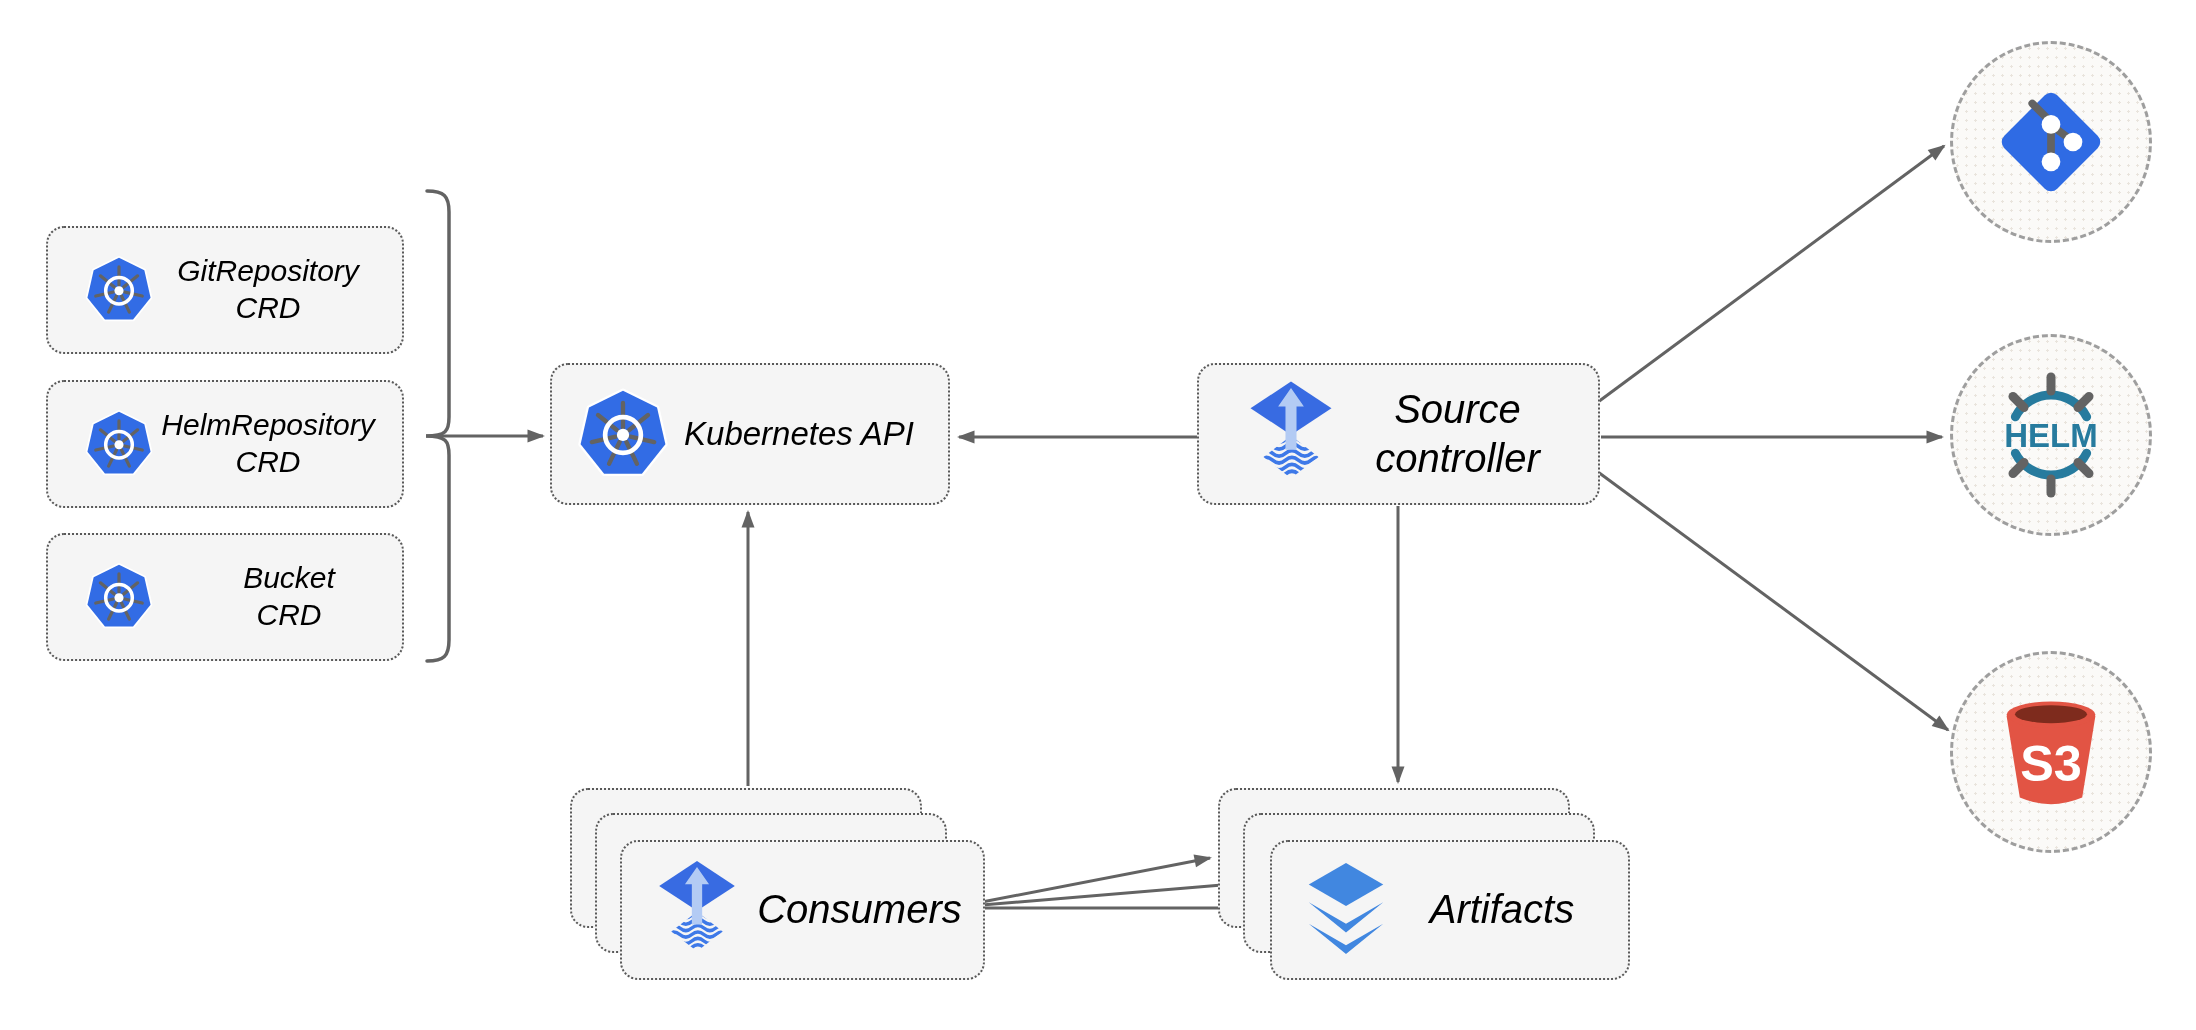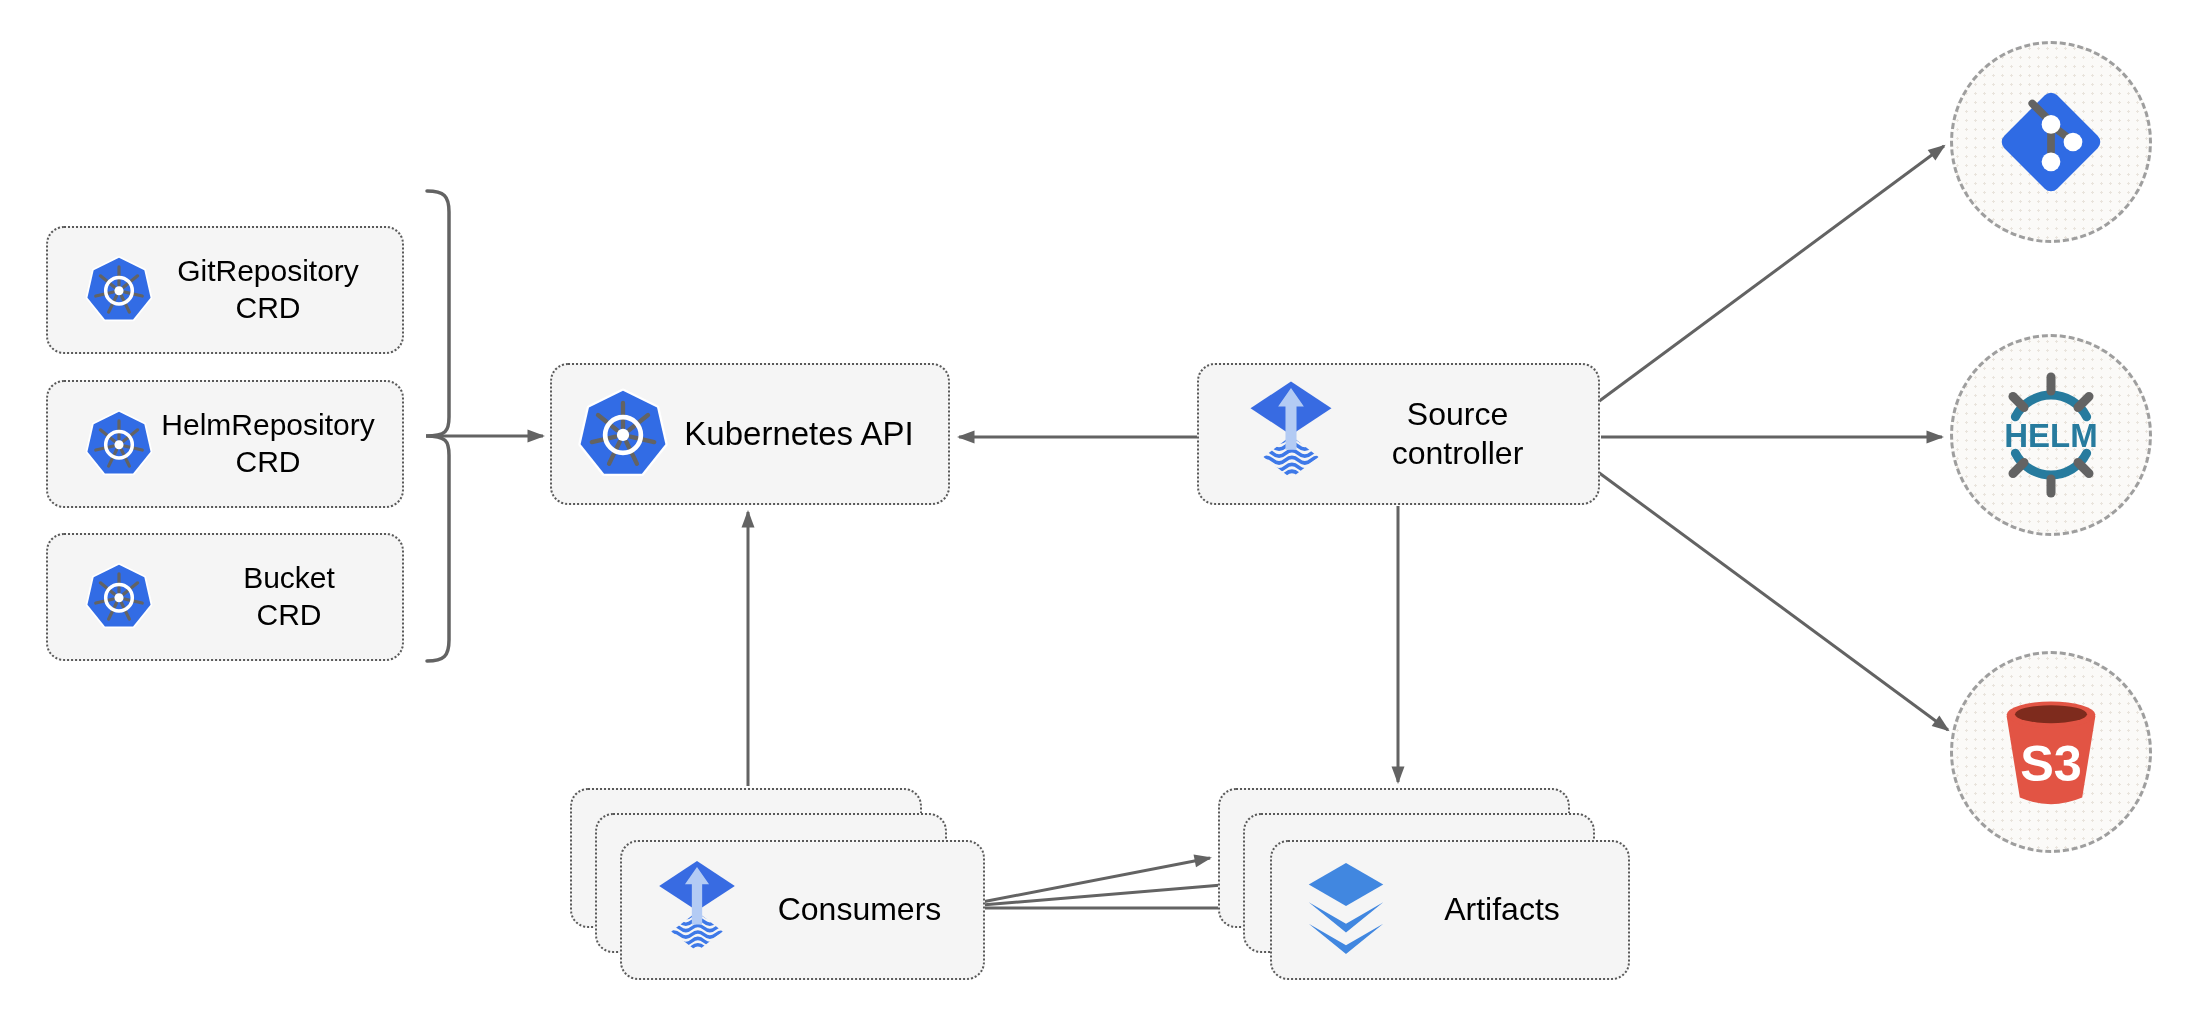--- a/index.html
+++ b/index.html
@@ -8,21 +8,21 @@
     font-family:"Liberation Sans","DejaVu Sans",sans-serif;color:#000;
   }
   #connectors{position:absolute;left:0;top:0;width:2196px;height:1030px;}
   .box{
     position:absolute;background:#F5F5F5;border:2px dotted #595959;border-radius:18px;
     display:flex;align-items:center;box-sizing:border-box;
   }
   .ghost{position:absolute;background:#F5F5F5;border:2px dotted #595959;border-radius:18px;box-sizing:border-box;}
   .label{flex:1;text-align:center;font-size:30px;line-height:1.23;color:#000;}
   .label-lg{font-size:33px;}
-  .label-md{font-size:32px;}
+  .label-md{font-size:40px;}
   .icon{flex:0 0 auto;display:block;}
   .circle{
     position:absolute;width:202px;height:202px;border:3px dashed #9E9E9E;border-radius:50%;
     background-color:#FBFAF8;
     background-image:radial-gradient(#E9E4DD 1.2px, transparent 1.4px);
     background-size:9px 9px;
     display:flex;align-items:center;justify-content:center;box-sizing:border-box;
   }
   
   #crd-git{left:46px;top:226px;width:358px;height:128px;}
@@ -33,21 +33,21 @@
   #consumers-ghost-1{left:570px;top:788px;width:352px;height:140px;}
   #consumers-ghost-2{left:595px;top:813px;width:352px;height:140px;}
   #consumers{left:620px;top:840px;width:365px;height:140px;gap:16px;}
   #artifacts-ghost-1{left:1218px;top:788px;width:352px;height:140px;}
   #artifacts-ghost-2{left:1243px;top:813px;width:352px;height:140px;}
   #artifacts{left:1270px;top:840px;width:360px;height:140px;}
   #ext-git{left:1950px;top:41px;}
   #ext-helm{left:1950px;top:334px;}
   #ext-s3{left:1950px;top:651px;}
   .m36{margin-left:36px;} .m24{margin-left:24px;} .m46{margin-left:46px;} .m32{margin-left:32px;}
-  .pr20{padding-right:20px;}
+  .pr20{padding-right:20px;font-style:italic;}
   line,.bracket{stroke:#636363;}
 </style>
 </head>
 <body>
 
 <div class="canvas">
 
   <svg width="0" height="0" style="position:absolute" aria-hidden="true">
     <defs>
       <symbol id="sym-k8s" viewBox="0 0 100 100">

